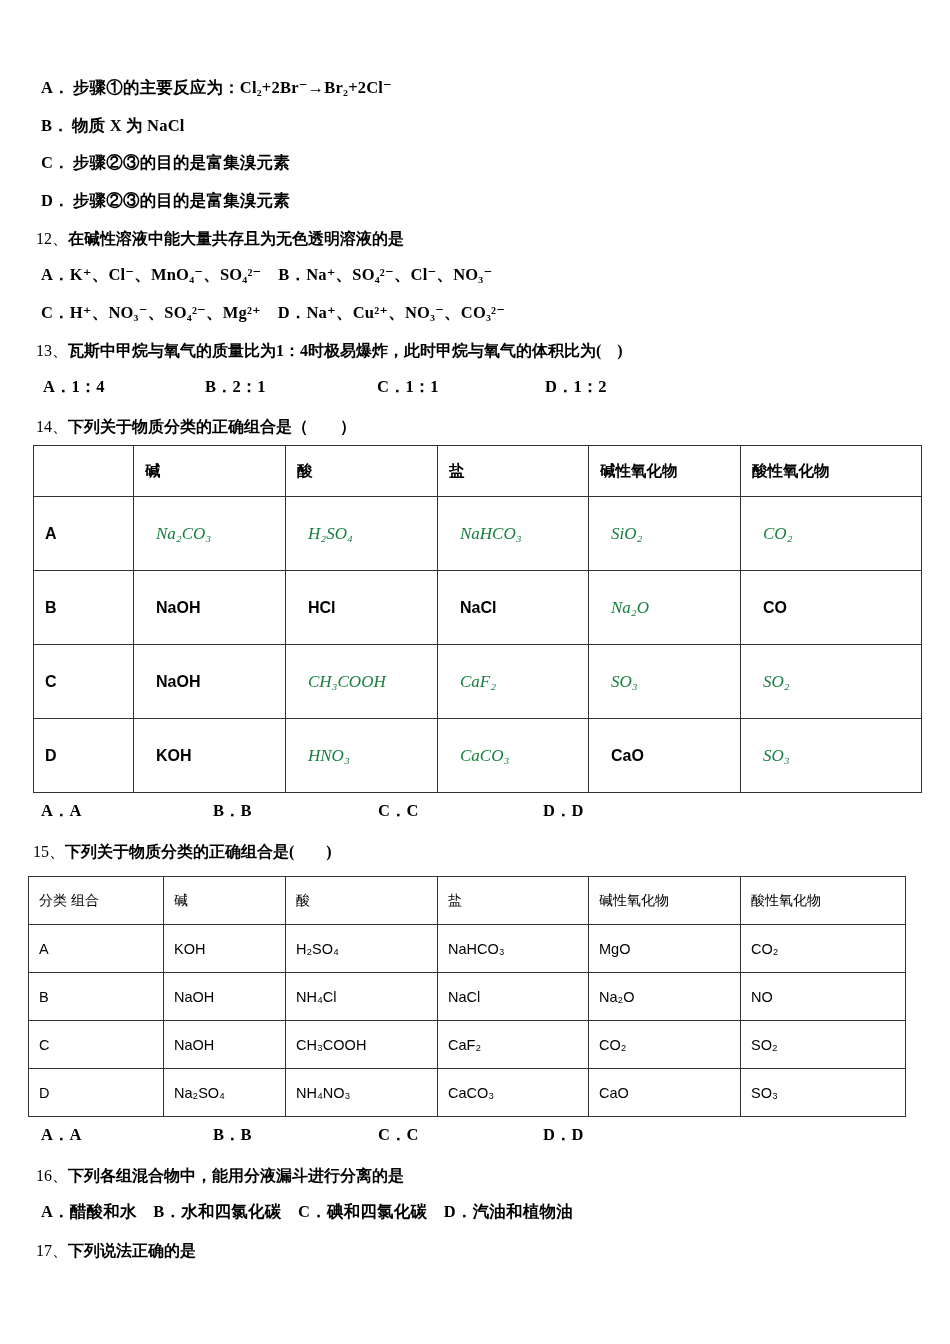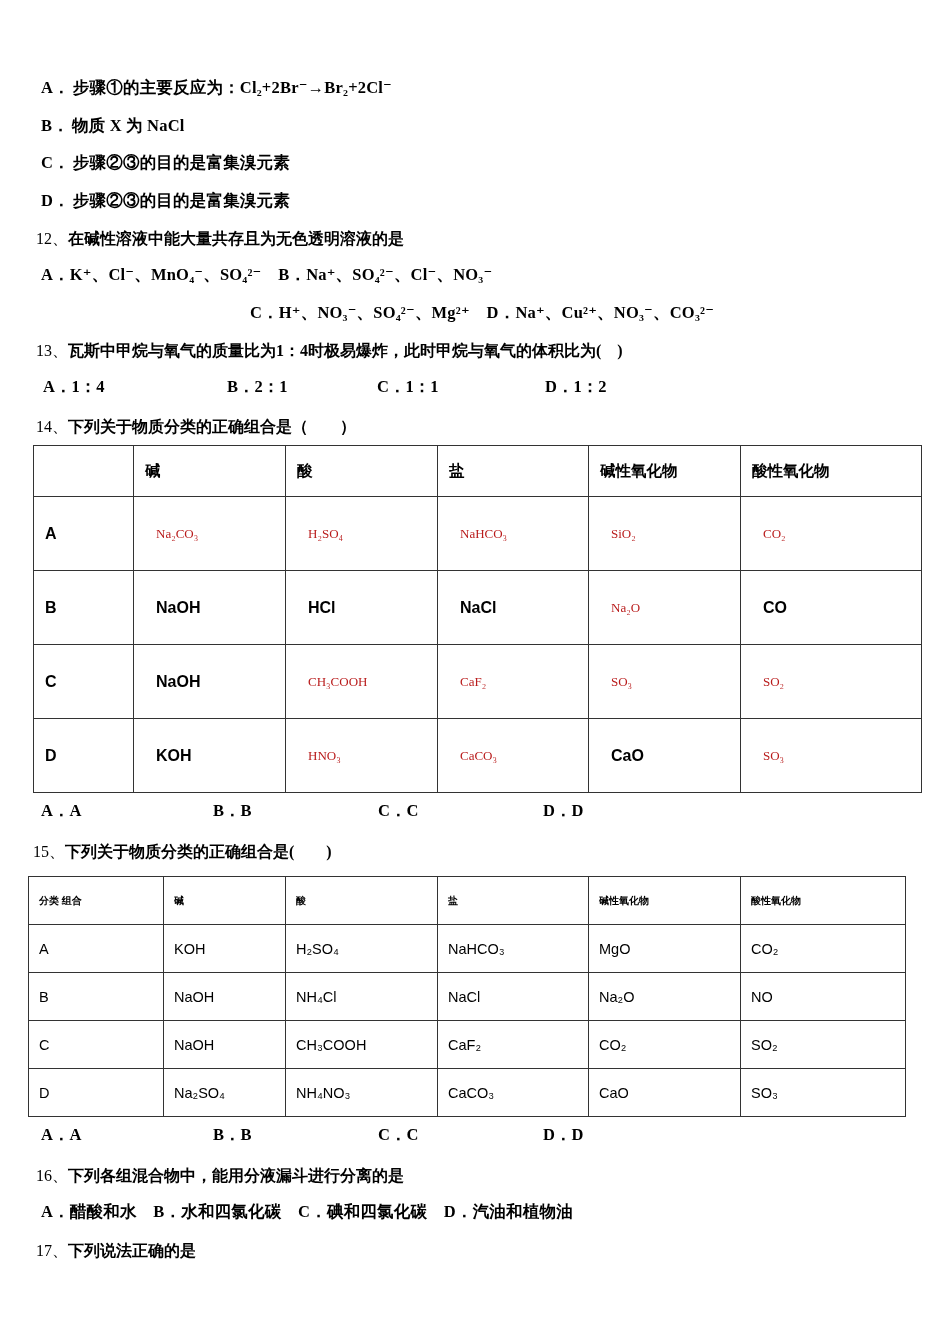--- a/index.html
+++ b/index.html
@@ -86,45 +86,46 @@
     font-family: "Liberation Sans", sans-serif;
     vertical-align: middle;
   }
   #table1 td.rk {
     font-size: 16px;
     font-weight: bold;
     font-family: "Liberation Sans", sans-serif;
   }
   #table1 td.serif {
     font-family: "Liberation Serif", serif;
-    font-size: 13px;
-    color: #b91c1c;
+    font-size: 17px;
+    color: #15803d;
     padding-left: 22px;
+    font-style: italic;
   }
   #table1 td.sans {
     font-family: "Liberation Sans", sans-serif;
     font-size: 16px;
     font-weight: bold;
     padding-left: 22px;
   }
 
   
   #table2 {
     width: 877px;
     margin: 0;
   }
   #table2 td {
     height: 47px;
     font-family: "Liberation Sans", sans-serif;
     font-size: 14.5px;
     padding-left: 10px;
   }
   #table2 tr.hdr td {
-    font-weight: bold;
-    font-size: 10px;
+    font-weight: normal;
+    font-size: 14px;
   }
   #table2 td.rk { font-weight: normal; }
 </style>
 </head>
 <body>
 
 <div class="page">
   <div class="content">
 
     <div class="opt-line">
@@ -137,28 +138,28 @@
       <span class="lbl">C．</span><span>步骤②③的目的是富集溴元素</span>
     </div>
     <div class="opt-line" style="margin-bottom:22px;">
       <span class="lbl">D．</span><span>步骤②③的目的是富集溴元素</span>
     </div>
 
     <div class="q-line" style="margin-bottom:20px;">
       <span class="qnum">12、</span><span class="qtext">在碱性溶液中能大量共存且为无色透明溶液的是</span>
     </div>
     <div class="opt-line" style="margin-left:8px;">A．K⁺、Cl⁻、MnO₄⁻、SO₄²⁻　B．Na⁺、SO₄²⁻、Cl⁻、NO₃⁻</div>
-    <div class="opt-line" style="margin-left:8px;margin-bottom:22px;text-align:center;">C．H⁺、NO₃⁻、SO₄²⁻、Mg²⁺　D．Na⁺、Cu²⁺、NO₃⁻、CO₃²⁻</div>
+    <div class="opt-line" style="margin-left:8px;margin-bottom:22px;">C．H⁺、NO₃⁻、SO₄²⁻、Mg²⁺　D．Na⁺、Cu²⁺、NO₃⁻、CO₃²⁻</div>
 
     <div class="q-line" style="margin-bottom:20px;">
       <span class="qnum">13、</span><span class="qtext">瓦斯中甲烷与氧气的质量比为1：4时极易爆炸，此时甲烷与氧气的体积比为(　)</span>
     </div>
     <div class="opt-row" style="margin-bottom:22px;">
       <span style="left:10px;"><span>A．</span><span>1：4</span></span>
-      <span style="left:194px;"><span>B．</span><span>2：1</span></span>
+      <span style="left:172px;"><span>B．</span><span>2：1</span></span>
       <span style="left:344px;"><span>C．</span><span>1：1</span></span>
       <span style="left:512px;"><span>D．</span><span>1：2</span></span>
     </div>
 
     <div class="q-line" style="margin-bottom:10px;">
       <span class="qnum">14、</span><span class="qtext">下列关于物质分类的正确组合是（　　）</span>
     </div>
 
     <table class="grid" id="table1">
       <colgroup>

